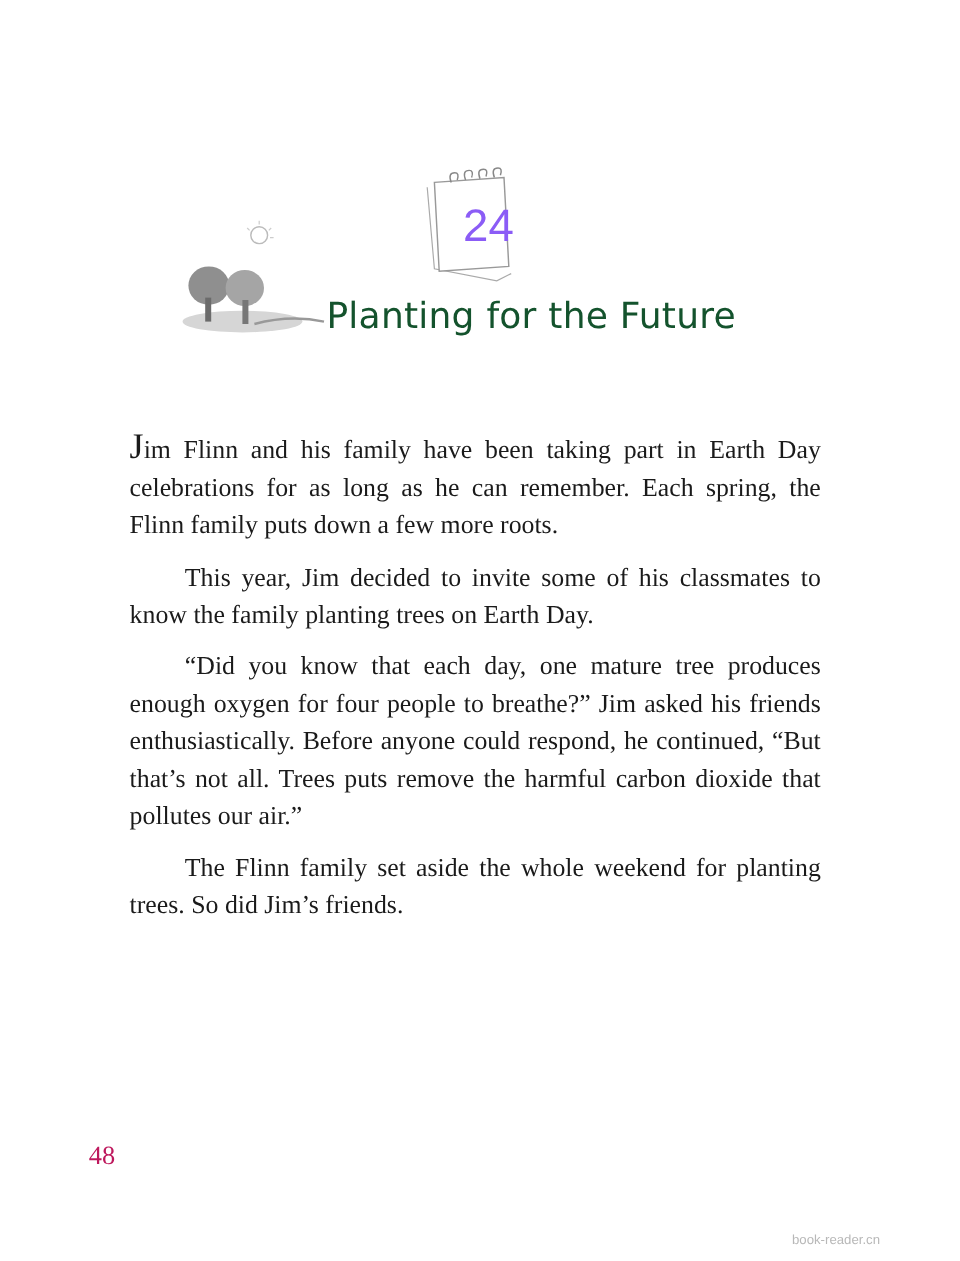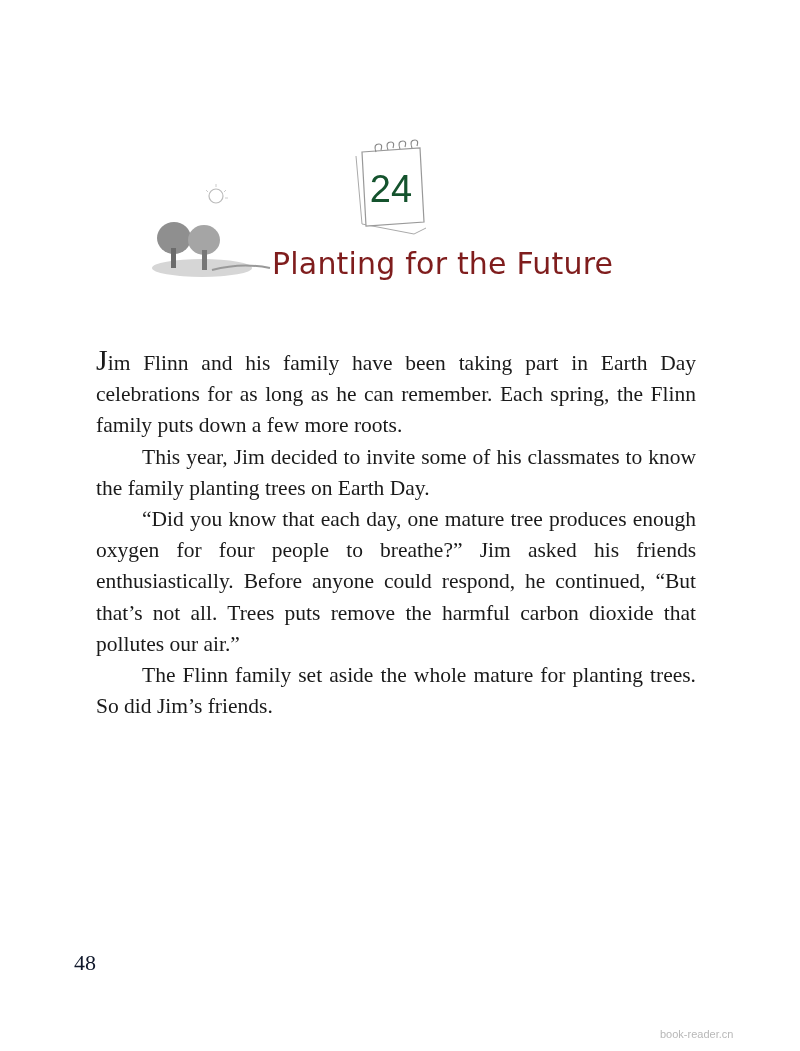--- a/index.html
+++ b/index.html
@@ -1,32 +1,32 @@
 <!DOCTYPE html>
 <html><head>
 <meta charset="utf-8">
 <style>
   html, body { margin: 0; padding: 0; background: #ffffff; }
   body { width: 800px; height: 1051px; position: relative; overflow: hidden; color: #1a1a1a; }
   .page { position: absolute; inset: 0; }
   .calendar { position: absolute; left: 346px; top: 138px; width: 86px; height: 100px; }
   .calendar svg { position: absolute; left: 0; top: 0; }
   .cal-number { position: absolute; left: 20px; top: 30px; width: 50px; text-align: center;
-    font-family: "Liberation Sans", sans-serif; font-size: 38px; color: #14532d; }
+    font-family: "Liberation Sans", sans-serif; font-size: 38px; color: #8b5cf6; padding-left: 16px; }
   .scene { position: absolute; left: 152px; top: 180px; width: 120px; height: 100px; }
   .title { position: absolute; left: 272px; top: 246px; font-family: "DejaVu Sans", sans-serif;
-    font-size: 30px; color: #7f1d1d; letter-spacing: 0.2px; white-space: nowrap; }
+    font-size: 30px; color: #14532d; letter-spacing: 0.2px; white-space: nowrap; }
   .body-text { position: absolute; left: 96px; top: 348px; width: 600px;
     font-family: "Liberation Serif", serif; font-size: 21.5px; line-height: 31.2px; color: #1a1a1a;
     text-align: justify; }
-  .body-text p { margin: 0; text-indent: 46px; }
+  .body-text p { margin: 12px; text-indent: 46px; }
   .body-text p.first { text-indent: 0; }
   .dropcap { font-size: 30px; line-height: 20px; }
   .page-number { position: absolute; left: 74px; top: 950px; font-family: "Liberation Serif", serif;
-    font-size: 22px; color: #0f172a; }
+    font-size: 22px; color: #be185d; }
   .watermark { position: absolute; left: 627px; top: 1028px; font-family: "Liberation Sans", sans-serif;
     font-size: 11px; color: #b8b8b8; padding-left: 33px; }
 </style>
 </head>
 <body>
 
 <div class="page">
 
   <div class="scene">
     <svg width="120" height="100" viewBox="0 0 120 100">
@@ -59,18 +59,18 @@
     </svg>
     <div class="cal-number">24</div>
   </div>
 
   <div class="title">Planting for the Future</div>
 
   <div class="body-text">
     <p class="first"><span class="dropcap">J</span><span>im Flinn and his family have been taking part in Earth Day celebrations for as long as he can remember. Each spring, the Flinn family puts down a few more roots.</span></p>
     <p>This year, Jim decided to invite some of his classmates to know the family planting trees on Earth Day.</p>
     <p>“Did you know that each day, one mature tree produces enough oxygen for four people to breathe?” Jim asked his friends enthusiastically. Before anyone could respond, he continued, “But that’s not all. Trees puts remove the harmful carbon dioxide that pollutes our air.”</p>
-    <p>The Flinn family set aside the whole mature for planting trees. So did Jim’s friends.</p>
+    <p>The Flinn family set aside the whole weekend for planting trees. So did Jim’s friends.</p>
   </div>
 
   <div class="page-number">48</div>
   <div class="watermark">book-reader.cn</div>
 </div>
 
 </body></html>

